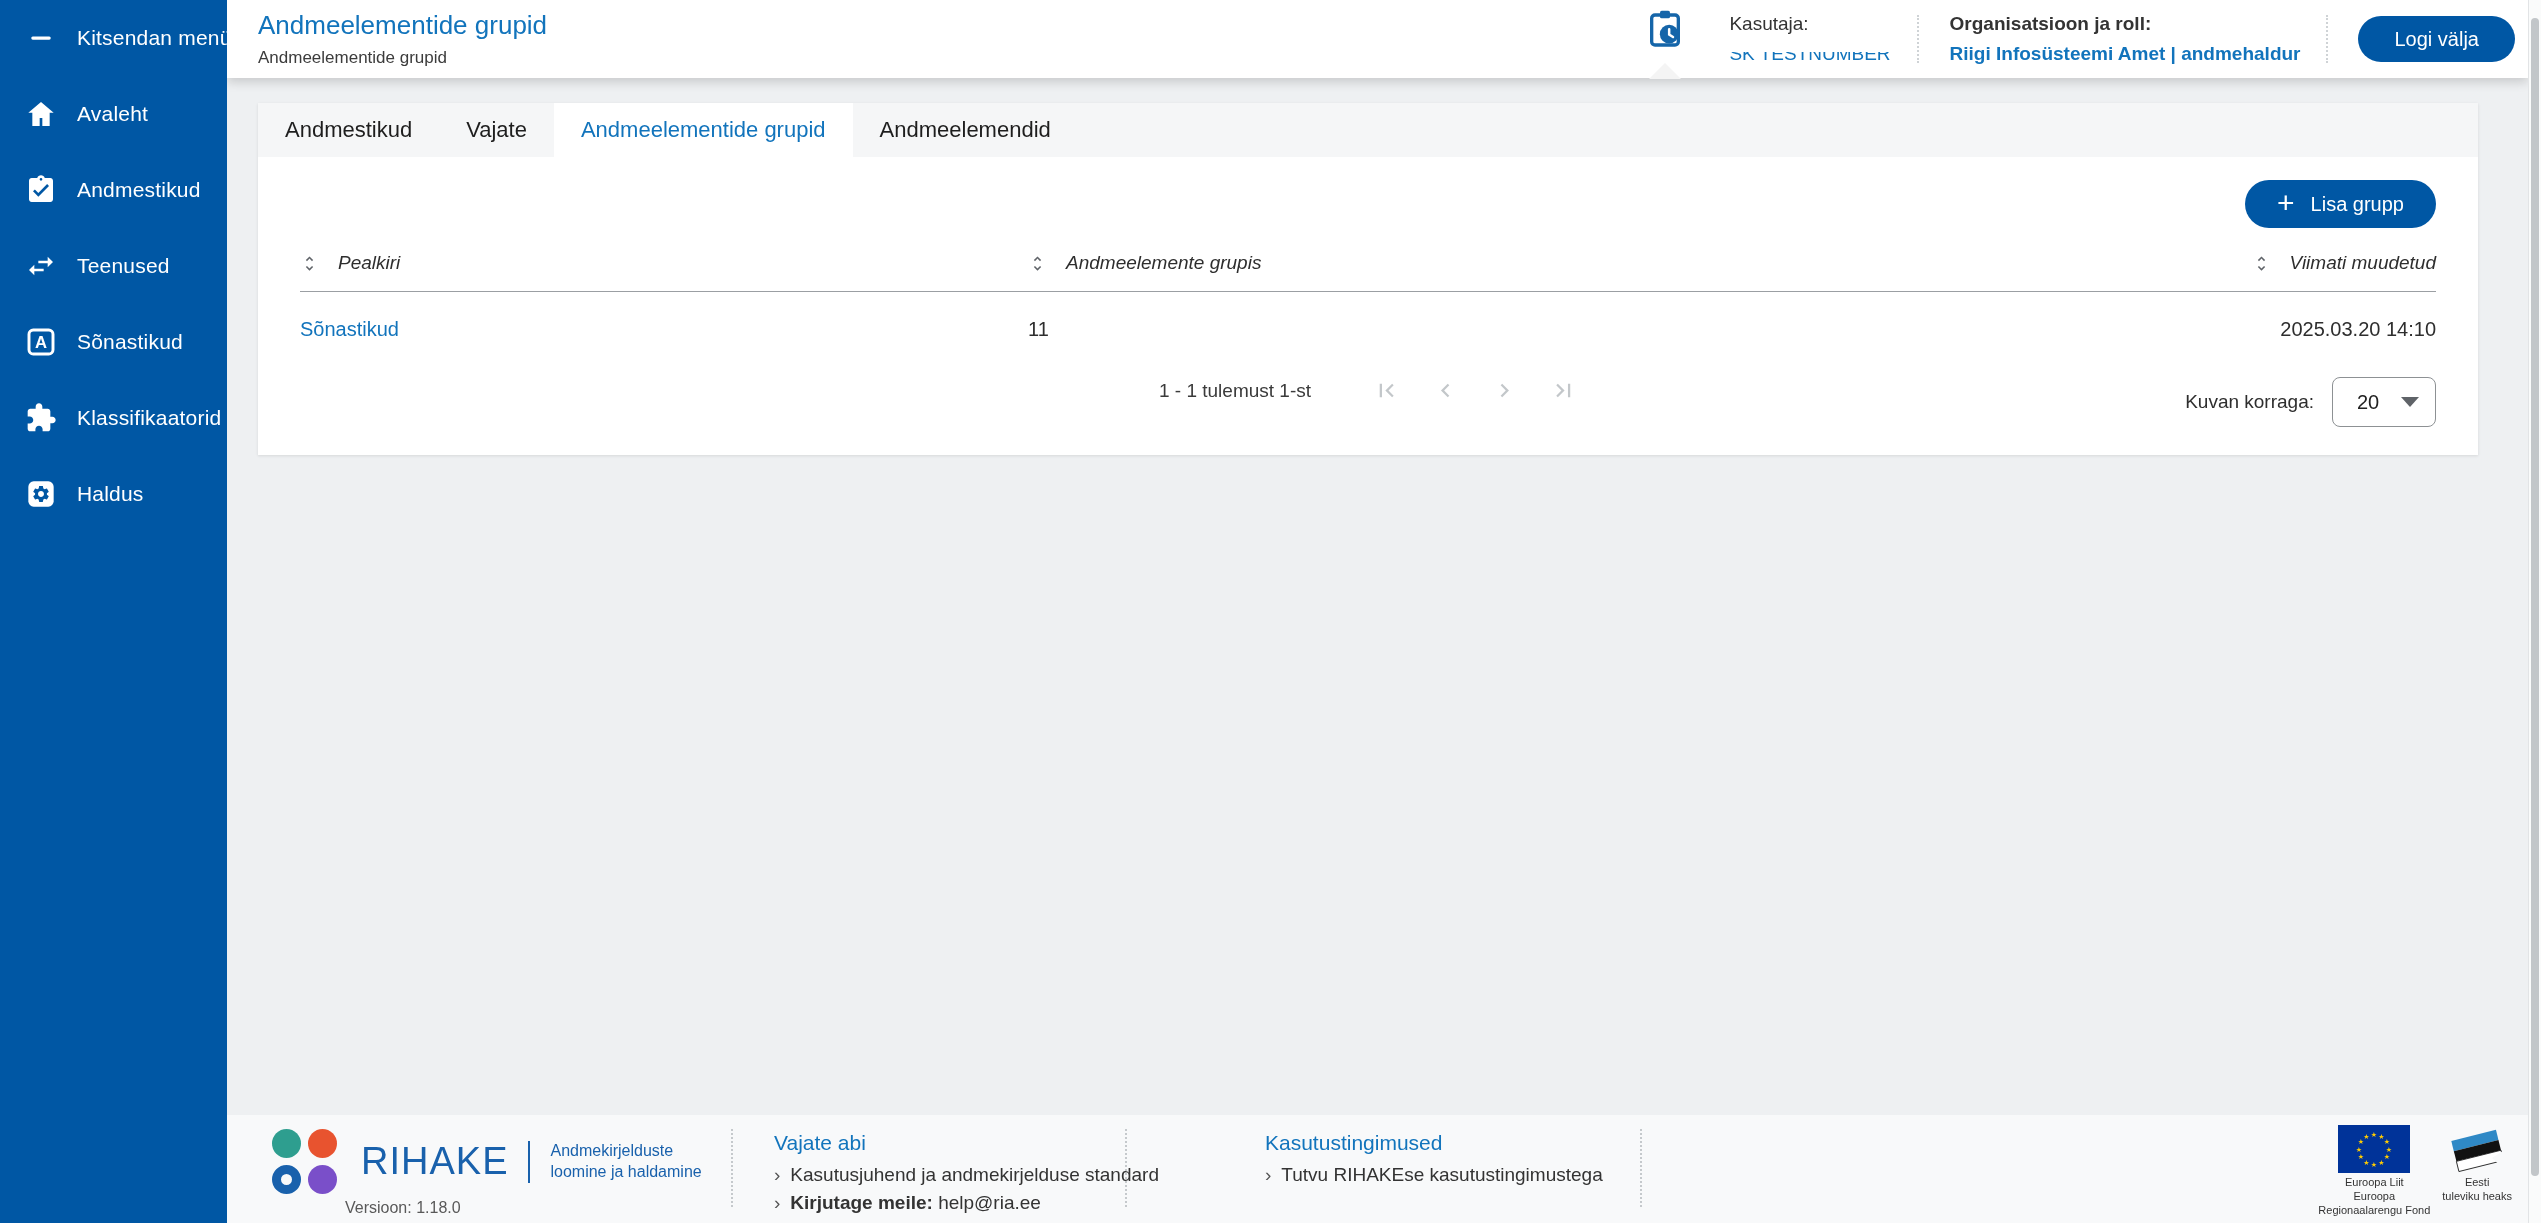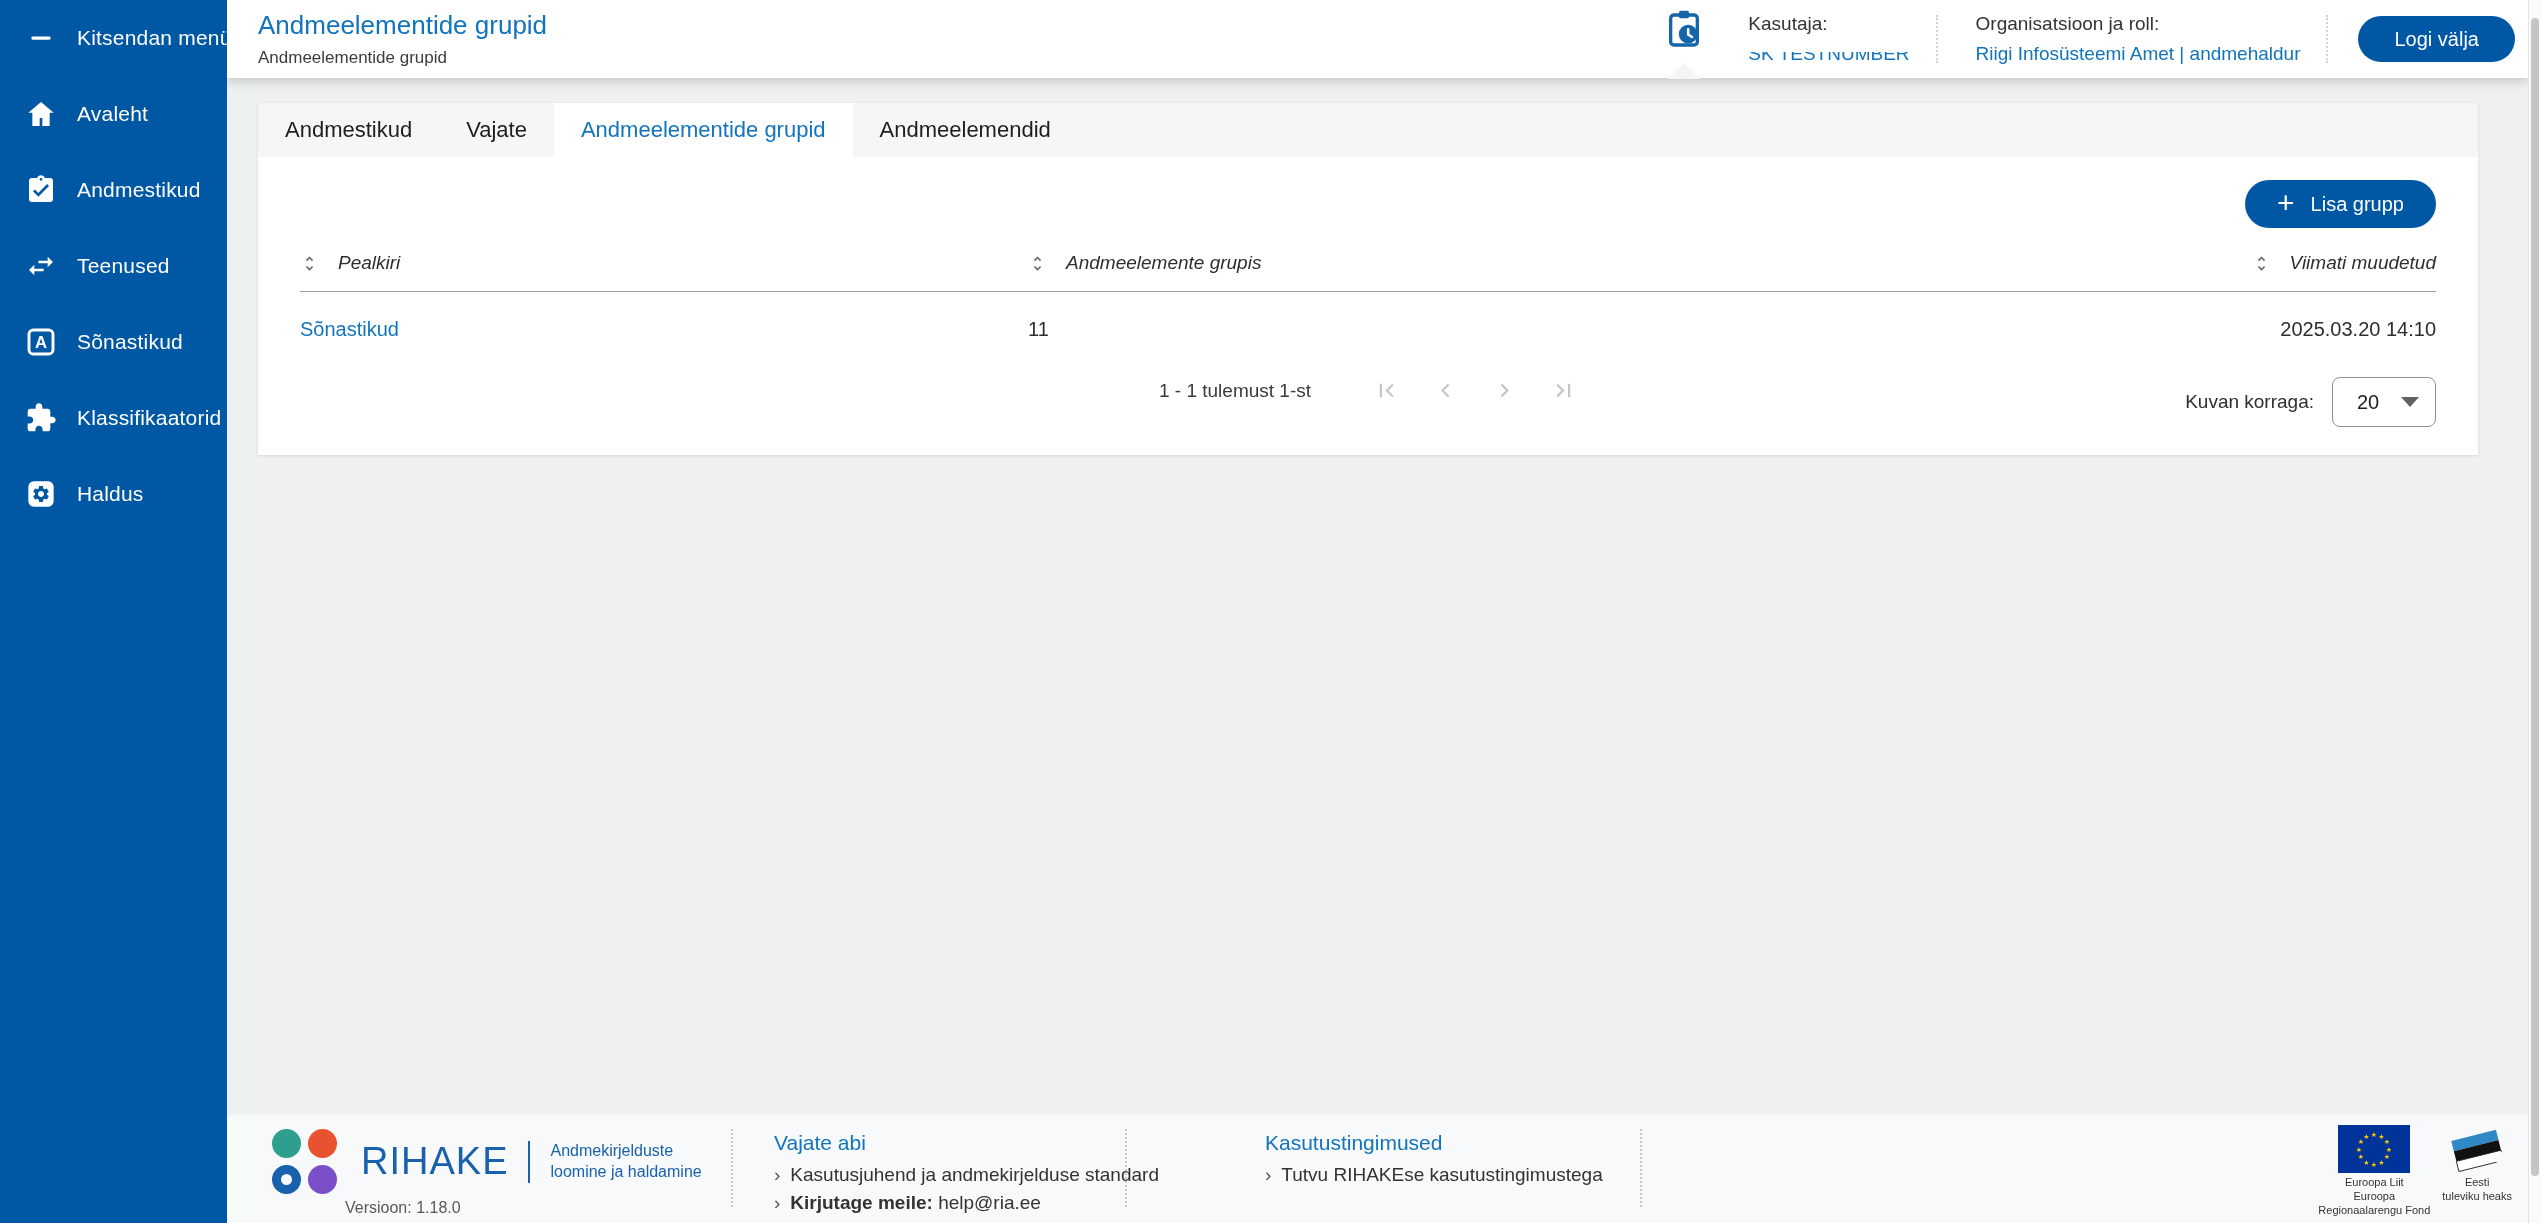--- a/index.html
+++ b/index.html
@@ -168,21 +168,21 @@
             <circle cx="14.5" cy="15.5" r="5.6" fill="#1565A9"></circle>
             <path d="M14.5 12.6v3.2l2.3 1.4" stroke="#fff" stroke-width="1.5" fill="none" stroke-linecap="round"></path>
           </svg>
           <span class="clip-tip"></span>
         </div>
         <div class="id-block">
           <div class="id-label">Kasutaja:</div>
           <div class="id-value redacted">SK TESTNUMBER</div>
         </div>
         <div class="vdiv"></div>
-        <div class="id-block" style="margin-left:12px;">
+        <div class="id-block" style="margin-left:5px;font-weight:bold;">
           <div class="id-label">Organisatsioon ja roll:</div>
           <div class="id-value">Riigi Infosüsteemi Amet | andmehaldur</div>
         </div>
         <div class="vdiv"></div>
         <button class="logout-btn">Logi välja</button>
       </div>
     </header>
 
     <div class="content-bg">
       <section class="card">

